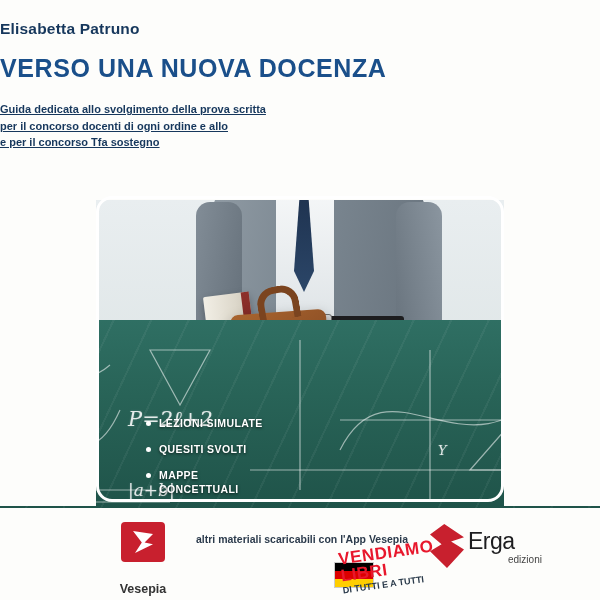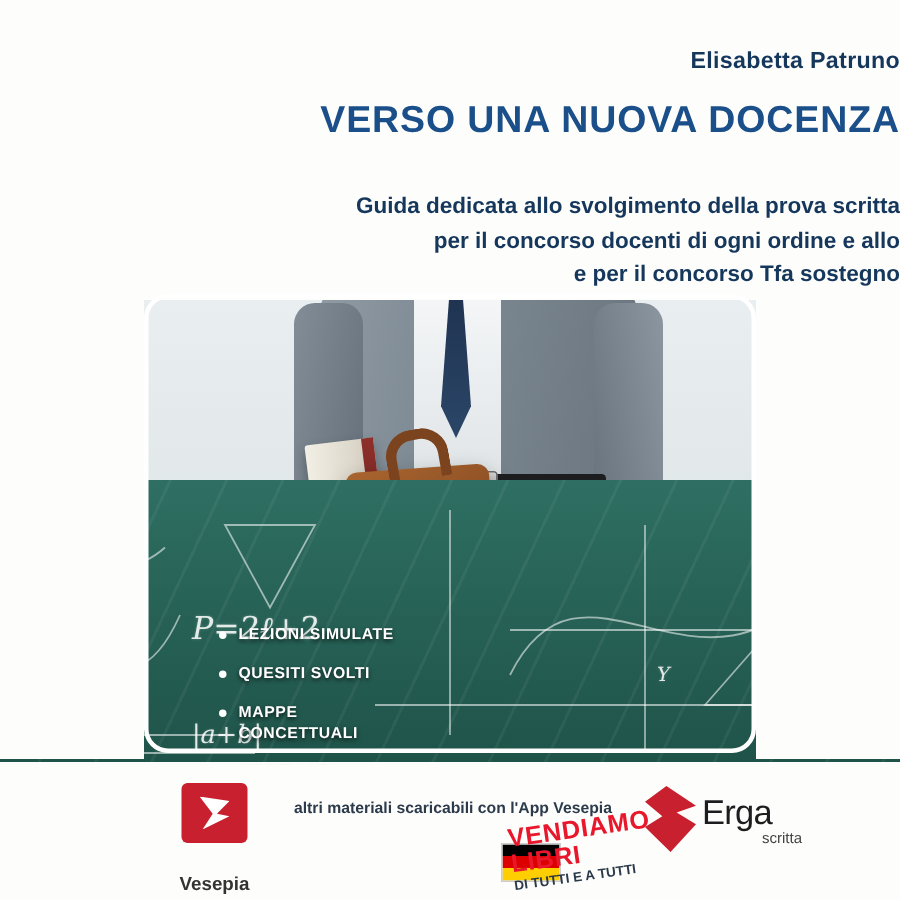--- a/index.html
+++ b/index.html
@@ -15,42 +15,43 @@
     background: #fdfdfb;
     overflow: hidden;
   }
 
   
   .top-block {
     position: absolute;
     top: 0; left: 0; right: 0;
     height: 200px;
     background: #fdfdfb;
-    text-align: right;
-    padding-top: 32px;
+    text-align: left;
+    padding-top: 20px;
   }
   .author {
     font-size: 15.5px;
     font-weight: bold;
     color: #16375c;
     letter-spacing: .2px;
   }
   .title {
     margin-top: 16px;
     font-size: 25px;
     font-weight: bold;
     color: #1a4f8a;
     letter-spacing: .6px;
   }
   .subtitle {
-    margin-top: 32px;
-    font-size: 15px;
+    margin-top: 18px;
+    font-size: 11px;
     font-weight: bold;
     color: #16375c;
     line-height: 1.5;
+    text-decoration: underline;
   }
   .contrib {
     margin-top: 16px;
     font-size: 12px;
     color: #2c3b4c;
   }
 
   
   .photo {
     position: absolute;
@@ -388,17 +389,17 @@
 
     <div class="promo">
       <div class="l1">VENDIAMO</div>
       <div class="l2">LIBRI</div>
       <div class="l3">DI TUTTI E A TUTTI</div>
     </div>
 
     <div class="logo-erga">
       <div class="erga-mark"></div>
       <div class="erga-txt">Erga</div>
-      <div class="erga-sub">scritta</div>
+      <div class="erga-sub">edizioni</div>
     </div>
 
   </div>
 </div>
 
 </body></html>

